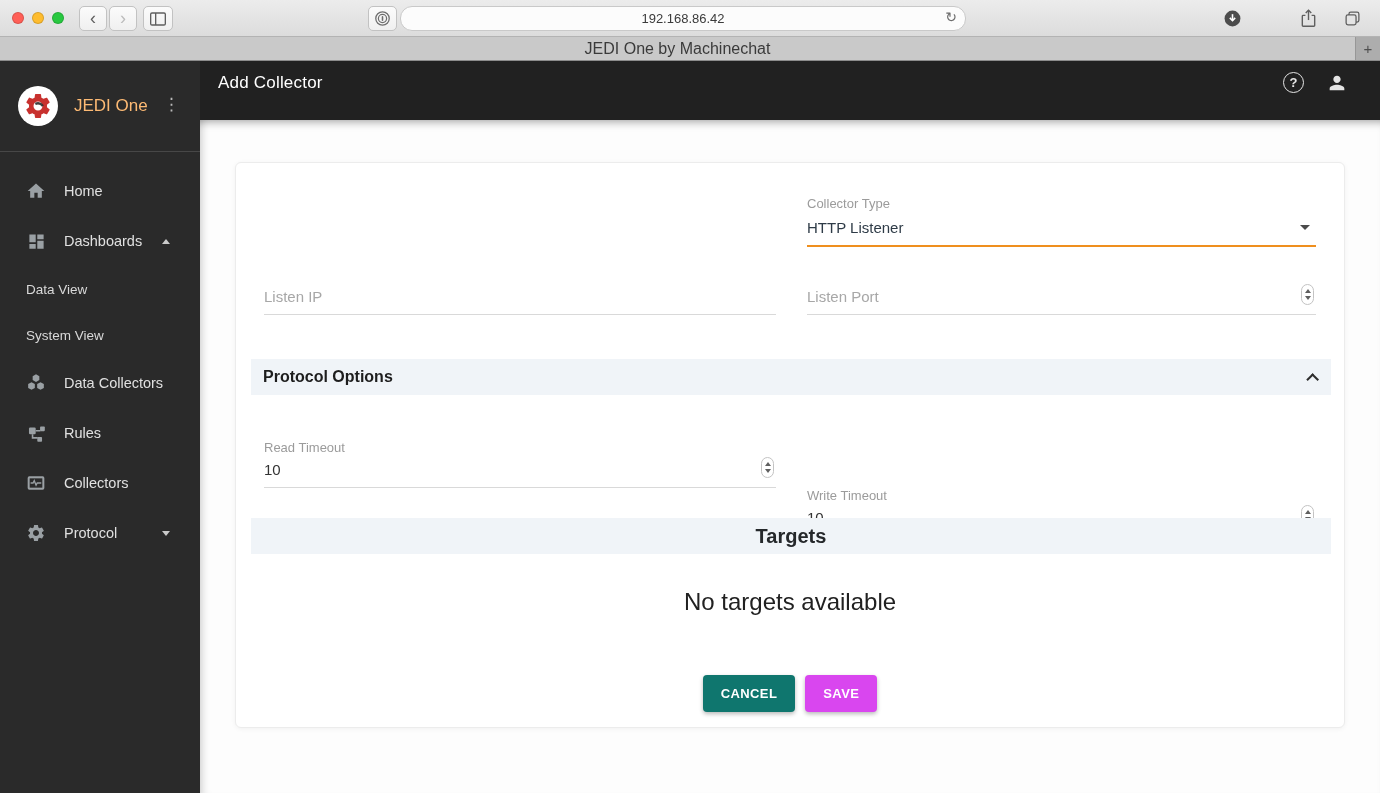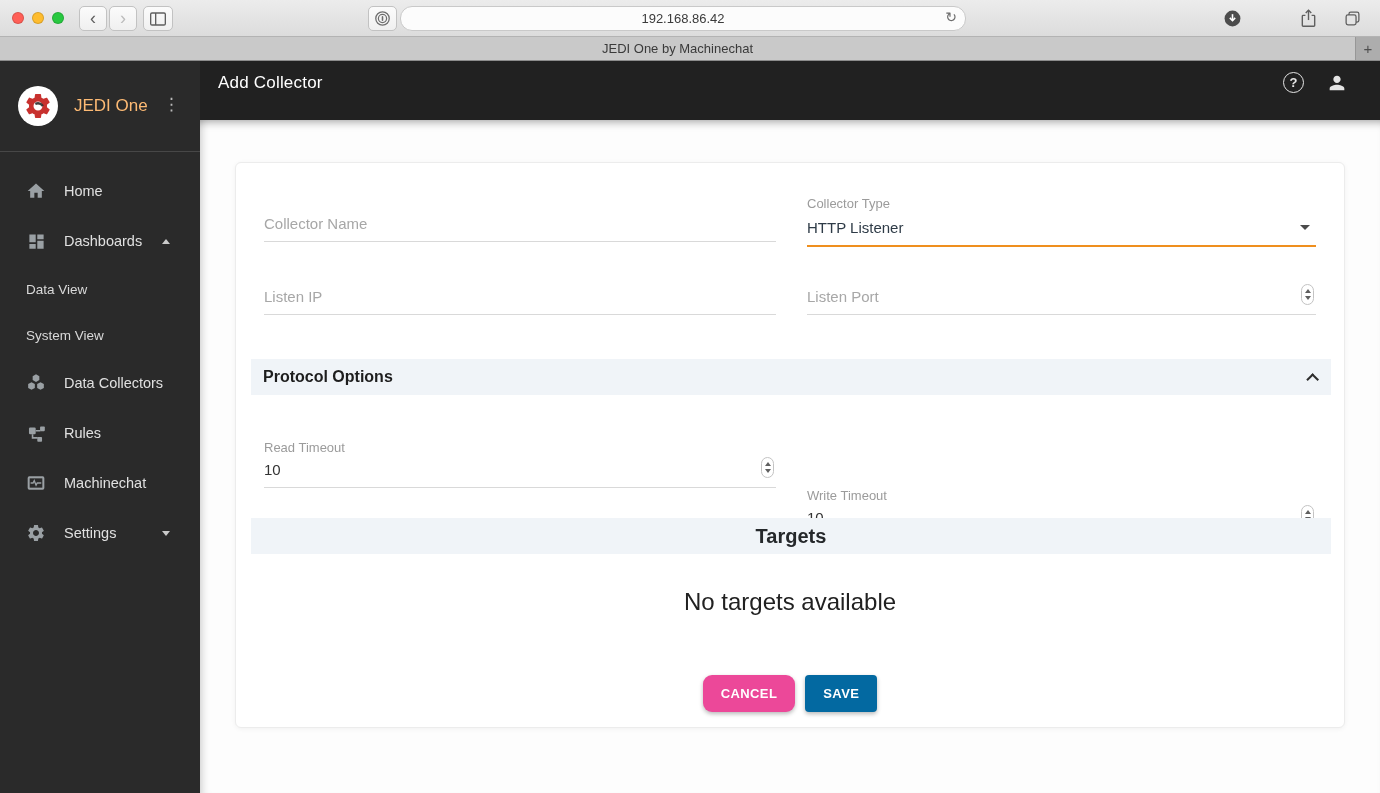--- a/index.html
+++ b/index.html
@@ -21,21 +21,21 @@
   .fwd { color:#bcbcbc; }
   .url-field { position:absolute; left:400px; top:6px; width:566px; height:25px; background:#fcfcfc;
     border:1px solid #c9c9c9; border-radius:12px; display:flex; align-items:center; justify-content:center;
     font-size:13px; color:#3b3b3b; }
   .reload { position:absolute; right:8px; top:2px; font-size:14px; color:#6b6b6b; }
 
   
   .tabbar { position:absolute; left:0; top:37px; width:1380px; height:24px; background:#adadad; border-bottom:1px solid #8c8c8c; }
   .tab-active { position:absolute; left:0; top:0; height:23px; right:24px; background:#c9c9c9;
     border-right:1px solid #979797; display:flex; align-items:center; justify-content:center;
-    font-size:13px; color:#3a3a3a; }
+    font-size:16px; color:#3a3a3a; }
   .tab-plus { position:absolute; right:0; top:0; width:24px; height:23px; display:flex; align-items:center; justify-content:center;
     color:#4f4f4f; font-size:15px; }
 
   
   .app { position:absolute; left:0; top:61px; width:1380px; height:732px; display:flex; }
 
   
   .sidebar { width:200px; background:#2a2a2a; color:#e3e3e3; flex-shrink:0; position:relative; z-index:3; }
   .brand-row { height:90px; display:flex; align-items:center; padding:0 14px 0 18px; position:relative; }
   .logo-circle { width:40px; height:40px; border-radius:50%; background:#fff; display:flex; align-items:center; justify-content:center; }
@@ -97,22 +97,22 @@
   .num-wrap .u-input { padding-right:24px; }
 
   .band-targets { top:355px; justify-content:center; }
   .targets-title { font-size:20px; font-weight:bold; color:#25282b; }
   .no-targets { position:absolute; left:0; width:100%; top:425px; text-align:center; font-size:24px; color:#212121; }
 
   .btn-row { position:absolute; left:0; width:100%; top:512px; display:flex; justify-content:center; gap:10px; }
   .btn { height:37px; border:none; border-radius:4px; color:#fff; font-size:13px; font-weight:bold;
     letter-spacing:.4px; padding:0 18px; font-family:"Liberation Sans", sans-serif;
     box-shadow:0 2px 4px rgba(0,0,0,.28); cursor:pointer; }
-  .btn-cancel { background:#ec4899;border-radius:9px; }
-  .btn-save { background:#0369a1; }
+  .btn-cancel { background:#0f766e; }
+  .btn-save { background:#d946ef; }
 
   svg { display:block; }
 </style>
 </head>
 <body>
 
 <div class="stage">
 
   <div class="toolbar">
     <span class="tl red"></span>
@@ -238,29 +238,29 @@
           <span class="lbl">Rules</span>
         </div>
         <div class="nav-item">
           <span class="ic">
             <svg width="20" height="20" viewBox="0 0 24 24">
               <rect x="2" y="4" width="20" height="16" rx="2" fill="#9aa0a4"></rect>
               <rect x="4.4" y="6.4" width="15.2" height="11.2" fill="#2a2a2a"></rect>
               <path d="M5.5 12h3l1.4-2.8 2.2 5.4 1.4-2.6h4.8" fill="none" stroke="#9aa0a4" stroke-width="1.6"></path>
             </svg>
           </span>
-          <span class="lbl">Machinechat</span>
+          <span class="lbl">Collectors</span>
         </div>
         <div class="nav-item">
           <span class="ic">
             <svg width="20" height="20" viewBox="0 0 24 24">
                 <path fill="#9aa0a4" fill-rule="evenodd" d="M19.14 12.94c.04-.3.06-.61.06-.94 0-.32-.02-.64-.07-.94l2.03-1.58c.18-.14.23-.41.12-.61l-1.92-3.32c-.12-.22-.37-.29-.59-.22l-2.39.96c-.5-.38-1.03-.7-1.62-.94l-.36-2.54c-.04-.24-.24-.41-.48-.41h-3.84c-.24 0-.43.17-.47.41l-.36 2.54c-.59.24-1.13.57-1.62.94l-2.39-.96c-.22-.08-.47 0-.59.22L2.74 8.87c-.12.21-.08.47.12.61l2.03 1.58c-.05.3-.09.63-.09.94s.02.64.07.94l-2.03 1.58c-.18.14-.23.41-.12.61l1.92 3.32c.12.22.37.29.59.22l2.39-.96c.5.38 1.03.7 1.62.94l.36 2.54c.05.24.24.41.48.41h3.84c.24 0 .44-.17.47-.41l.36-2.54c.59-.24 1.13-.56 1.62-.94l2.39.96c.22.08.47 0 .59-.22l1.92-3.32c.12-.22.07-.47-.12-.61l-2.01-1.58zM12 15.6c-1.98 0-3.6-1.62-3.6-3.6s1.62-3.6 3.6-3.6 3.6 1.62 3.6 3.6-1.62 3.6-3.6 3.6z"></path>
               </svg>
           </span>
-          <span class="lbl">Settings</span>
+          <span class="lbl">Protocol</span>
           <span class="caret-down"></span>
         </div>
       </div>
     </div>
 
     <div class="content">
       <div class="app-header">
         <span class="app-title">Add Collector</span>
         <div class="hdr-icons">
           <span class="help-icon">
@@ -270,23 +270,20 @@
             <svg width="22" height="22" viewBox="0 0 24 24">
               <path fill="#e4e4e4" d="M12 12c2.21 0 4-1.79 4-4s-1.79-4-4-4-4 1.79-4 4 1.79 4 4 4zm0 2c-2.67 0-8 1.34-8 4v2h16v-2c0-2.66-5.33-4-8-4z"></path>
             </svg>
           </span>
         </div>
       </div>
 
       <div class="main">
         <div class="card">
 
-          <div class="f-cname">
-            <input class="u-input" type="text" placeholder="Collector Name" style="">
-          </div>
 
           <div class="f-ctype">
             <div class="f-label">Collector Type</div>
             <div class="select-row">
               <span>HTTP Listener</span>
               <span class="select-caret"></span>
             </div>
             <div class="accent-line"></div>
           </div>
 

